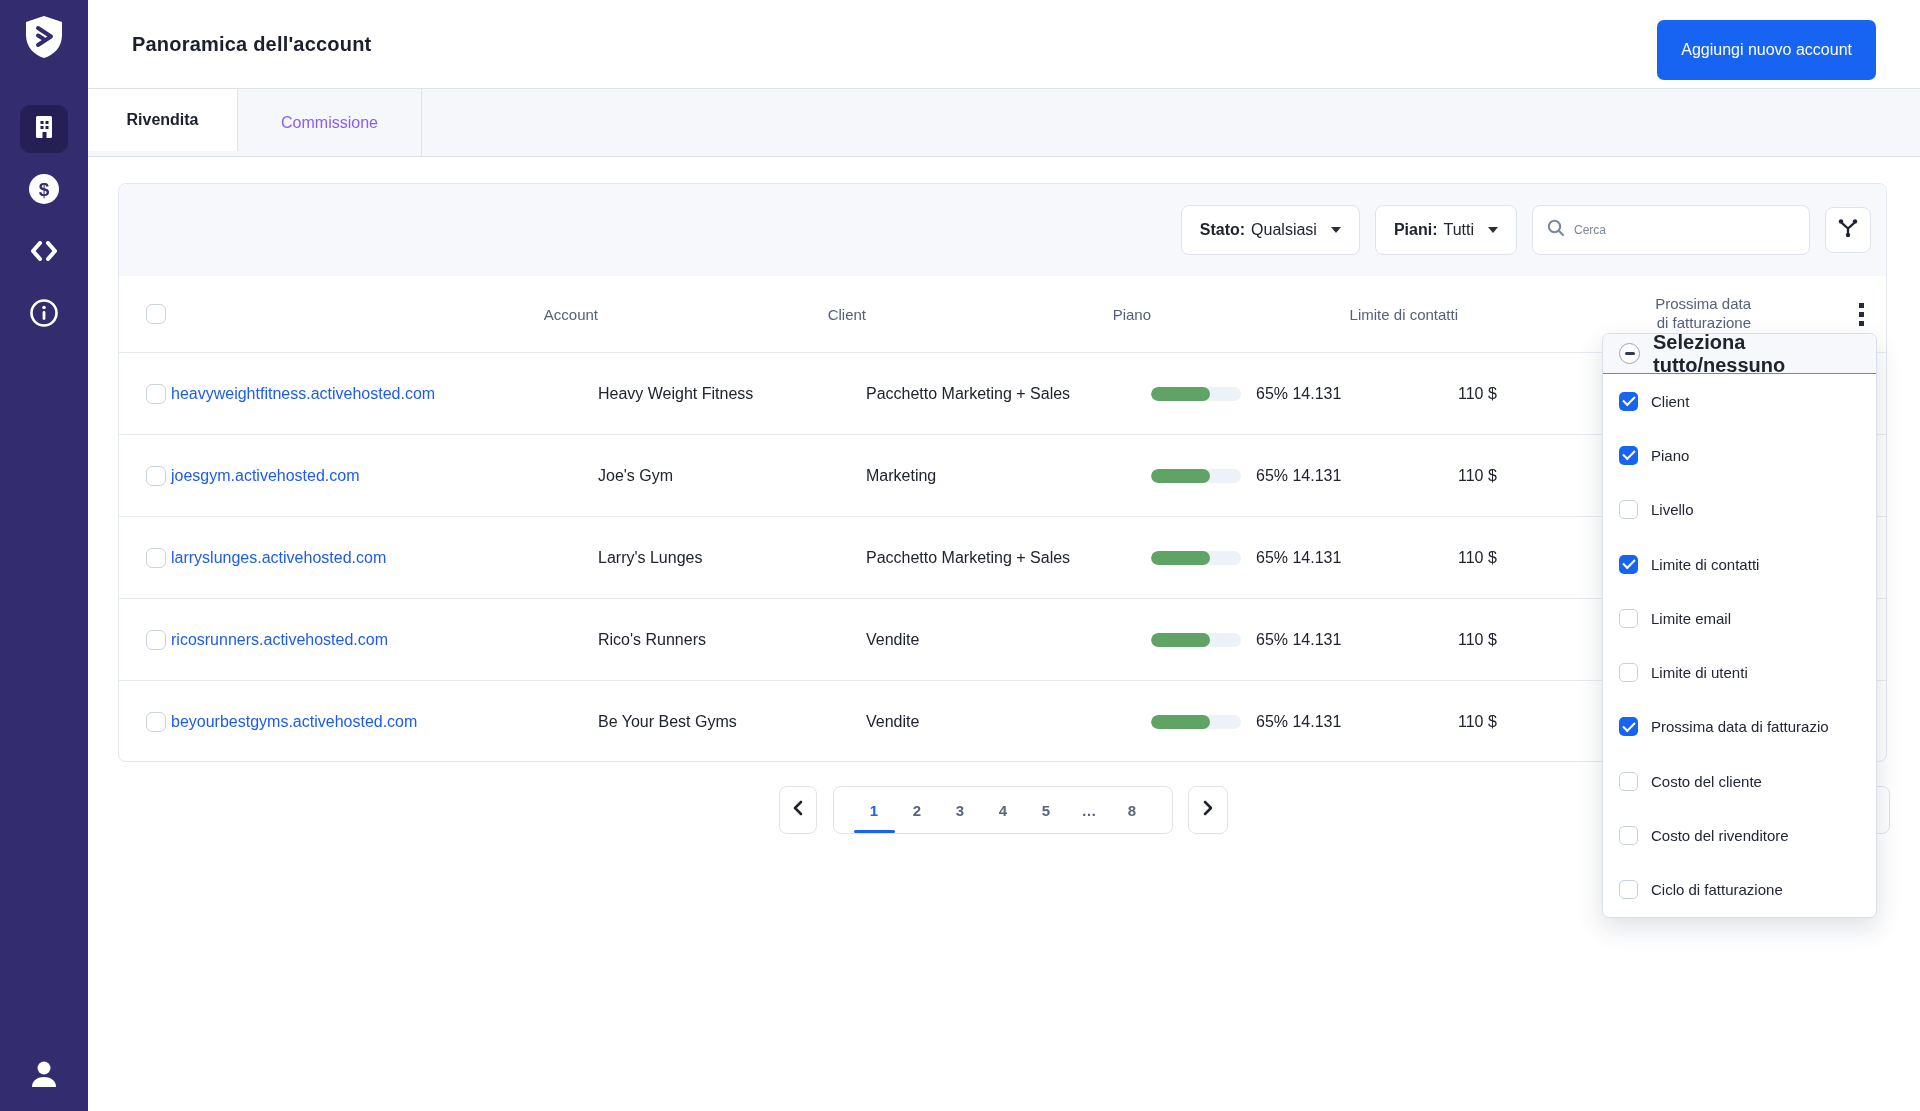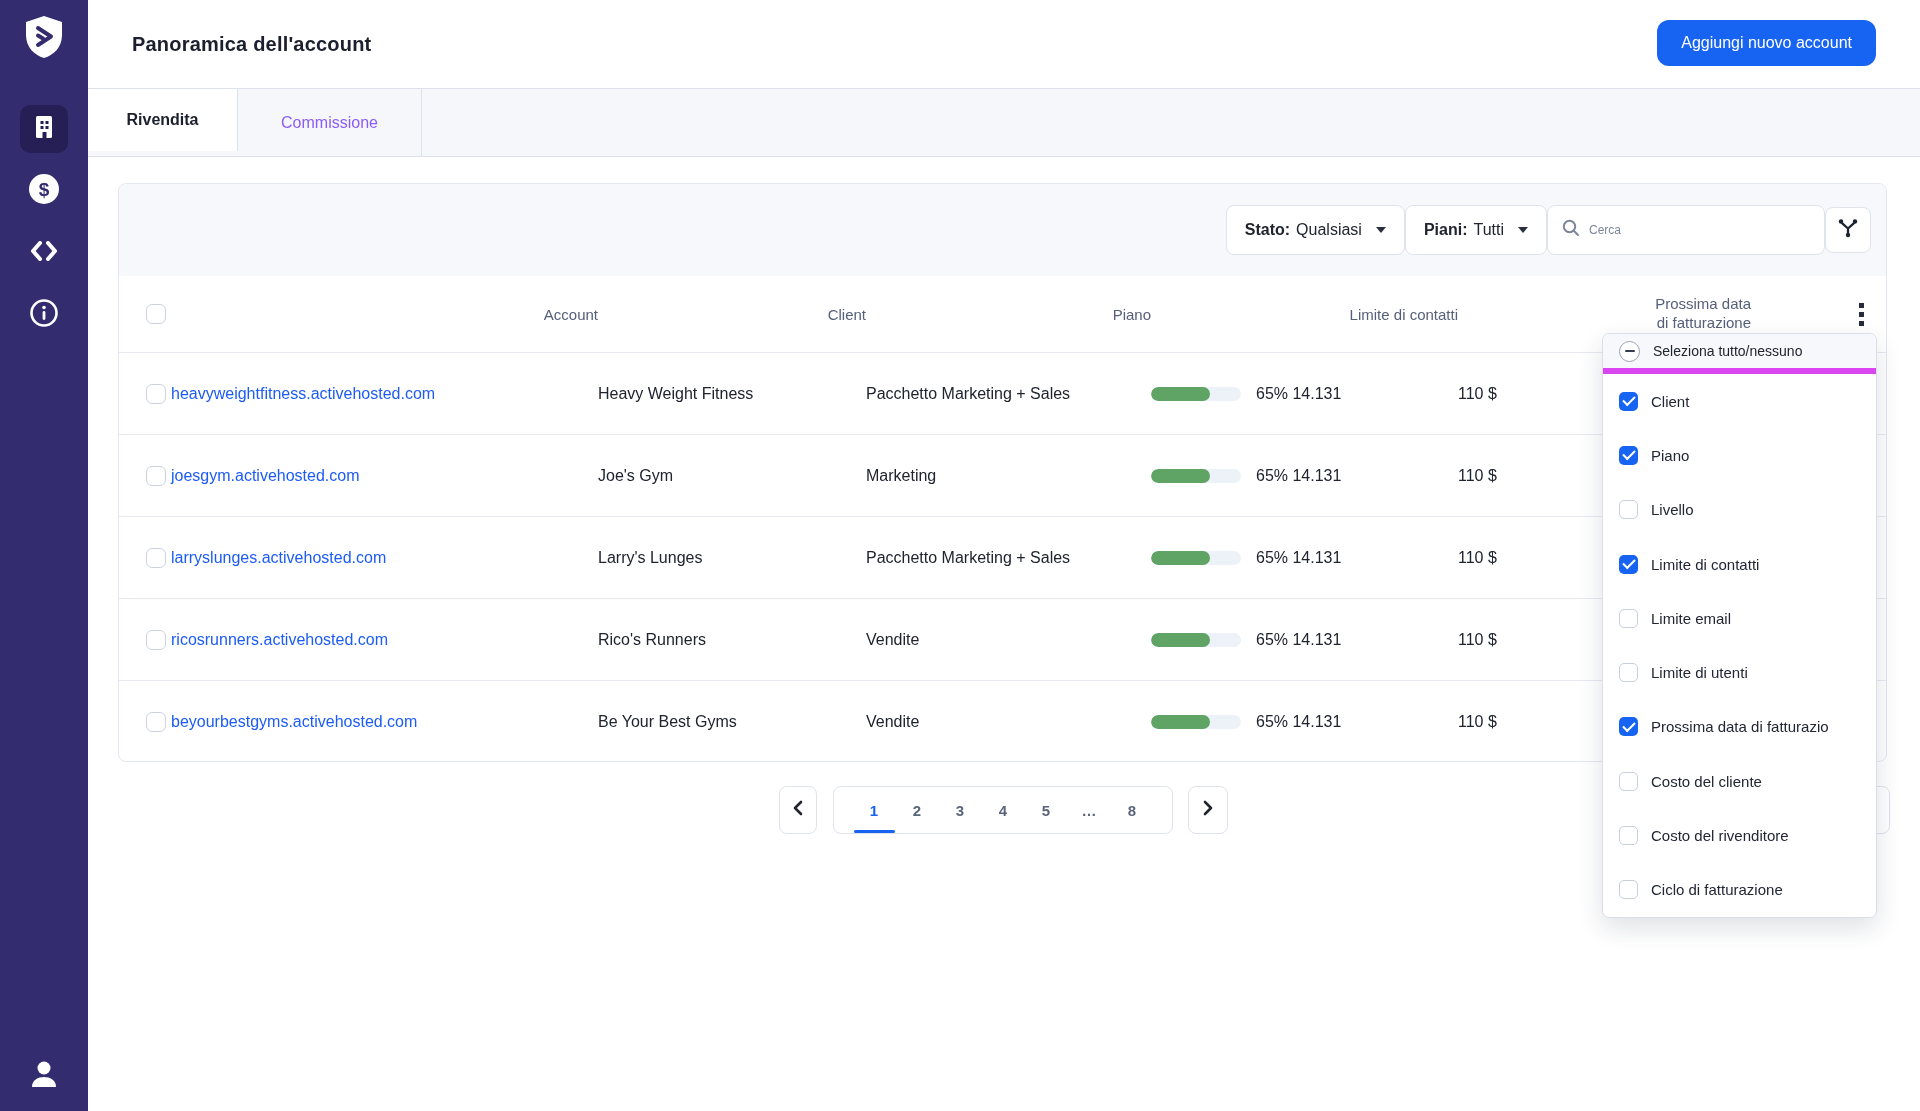--- a/index.html
+++ b/index.html
@@ -19,35 +19,35 @@
     background:var(--sidebar); display:flex; flex-direction:column; align-items:center; z-index:30;}
   .sb-logo{ margin-top:14px; width:44px; height:46px; display:flex; align-items:center; justify-content:center;}
   .sb-item{ width:48px; height:48px; border-radius:10px; display:flex; align-items:center; justify-content:center; margin-top:14px; cursor:pointer;}
   .sb-item.first{ margin-top:45px; }
   .sb-item.active{ background:var(--sidebar-active); }
   .sb-footer{ position:absolute; bottom:18px; left:0; width:88px; display:flex; justify-content:center;}
   
   .topbar{ position:absolute; left:88px; top:0; right:0; height:88px; background:#fff;
     display:flex; align-items:center; }
   .page-title{ margin-left:44px; font-size:20px; font-weight:bold; color:#1B1F2E; letter-spacing:.2px;}
-  .add-btn{ position:absolute; right:44px; top:20px; height:46px; padding:0 24px;
-    background:var(--accent); color:#fff; border:none; border-radius:12px; font-size:16px;
+  .add-btn{ position:absolute; right:44px; top:20px; height:60px; padding:0 24px;
+    background:var(--accent); color:#fff; border:none; border-radius:7px; font-size:16px;
     font-family:inherit; cursor:pointer; display:flex; align-items:center;}
   
   .tabstrip{ position:absolute; left:88px; top:88px; right:0; height:69px; background:#F5F7FB;
     border-top:1px solid #DCE1EC; border-bottom:1px solid #DCE1EC; display:flex;}
   .tab{ display:flex; align-items:center; justify-content:center; font-size:16px;
     color:#8b5cf6; border-right:1px solid #DCE1EC; cursor:pointer;}
   .tab.active{ width:150px; background:#fff; color:#1B1F2E; font-weight:bold; height:62px; margin-bottom:-1px;}
   .tab.inactive{ width:184px; }
   
   .panel{ position:absolute; left:118px; top:183px; width:1769px; height:579px;
     border:1px solid var(--border); border-radius:8px; background:#fff;}
   .filterbar{ height:92px; background:#F7F8FC; border-radius:8px 8px 0 0;
-    display:flex; align-items:center; justify-content:flex-end; padding-right:15px;}
+    display:flex; align-items:center; justify-content:flex-end; gap:15px; padding-right:15px;}
   .fselect{ height:50px; background:#fff; border:1px solid #DFE3EC; border-radius:8px;
     display:flex; align-items:center; padding:0 18px; font-size:16px; cursor:pointer; color:#20242F;}
   .fselect b{ margin-right:6px; }
   .caret{ width:0; height:0; border-left:5px solid transparent; border-right:5px solid transparent;
     border-top:6px solid #2A2F3D; margin-left:14px; }
   .searchbox{ height:50px; width:278px; background:#fff; border:1px solid #DFE3EC; border-radius:8px;
     display:flex; align-items:center; padding:0 14px; gap:9px;}
   .searchbox input{ border:none; outline:none; font-size:12px; width:100%; font-family:inherit; color:#20242F; background:transparent;}
   .searchbox input::placeholder{ color:#7C8699; }
   .iconbtn{ height:46px; width:46px; background:#fff; border:1px solid #DFE3EC; border-radius:8px;
@@ -77,22 +77,22 @@
   .pitem.active{ color:var(--accent); }
   .pitem.active::after{ content:""; position:absolute; left:1px; right:1px; bottom:0; height:3px;
     background:var(--accent); border-radius:2px;}
   
   .sliver-btn{ position:absolute; left:1840px; top:786px; width:50px; height:48px; background:#fff;
     border:1px solid #DFE3EC; border-radius:8px; z-index:5;}
   
   .colmenu{ position:absolute; left:1602px; top:333px; width:275px; height:585px; background:#fff;
     border:1px solid #D9DEE9; border-radius:7px; box-shadow:0 10px 26px rgba(30,40,70,.14);
     z-index:20; overflow:hidden; display:flex; flex-direction:column;}
-  .cm-head{ height:40px; background:#F7F8FB; border-bottom:6px solid #d946ef; display:flex;
-    align-items:center; gap:13px; padding-left:16px; font-size:14px; font-weight:normal; color:#20242E; flex:none;}
+  .cm-head{ height:40px; background:#F7F8FB; border-bottom:1px solid #d946ef; display:flex;
+    align-items:center; gap:13px; padding-left:16px; font-size:20px; font-weight:bold; color:#20242E; flex:none;}
   .cm-ind{ width:21px; height:21px; border:1.5px solid #9AA3B5; border-radius:50%; background:#fff;
     display:flex; align-items:center; justify-content:center; cursor:pointer; flex:none;}
   .cm-ind::after{ content:""; width:10px; height:2.5px; background:#333B4E; border-radius:2px;}
   .cm-list{ flex:1; display:flex; flex-direction:column;}
   .cm-item{ flex:1; display:flex; align-items:center; gap:13px; padding-left:16px; cursor:pointer;}
   .mcheck{ width:19px; height:19px; border-radius:5px; flex:none; position:relative;
     border:1.5px solid #C8D0DE; background:#fff;}
   .mcheck.checked{ border:none; background:var(--accent);}
   .mcheck.checked::after{ content:""; position:absolute; left:4px; top:4.5px; width:10px; height:5px;
     border-left:2px solid #fff; border-bottom:2px solid #fff; transform:rotate(-45deg);}

